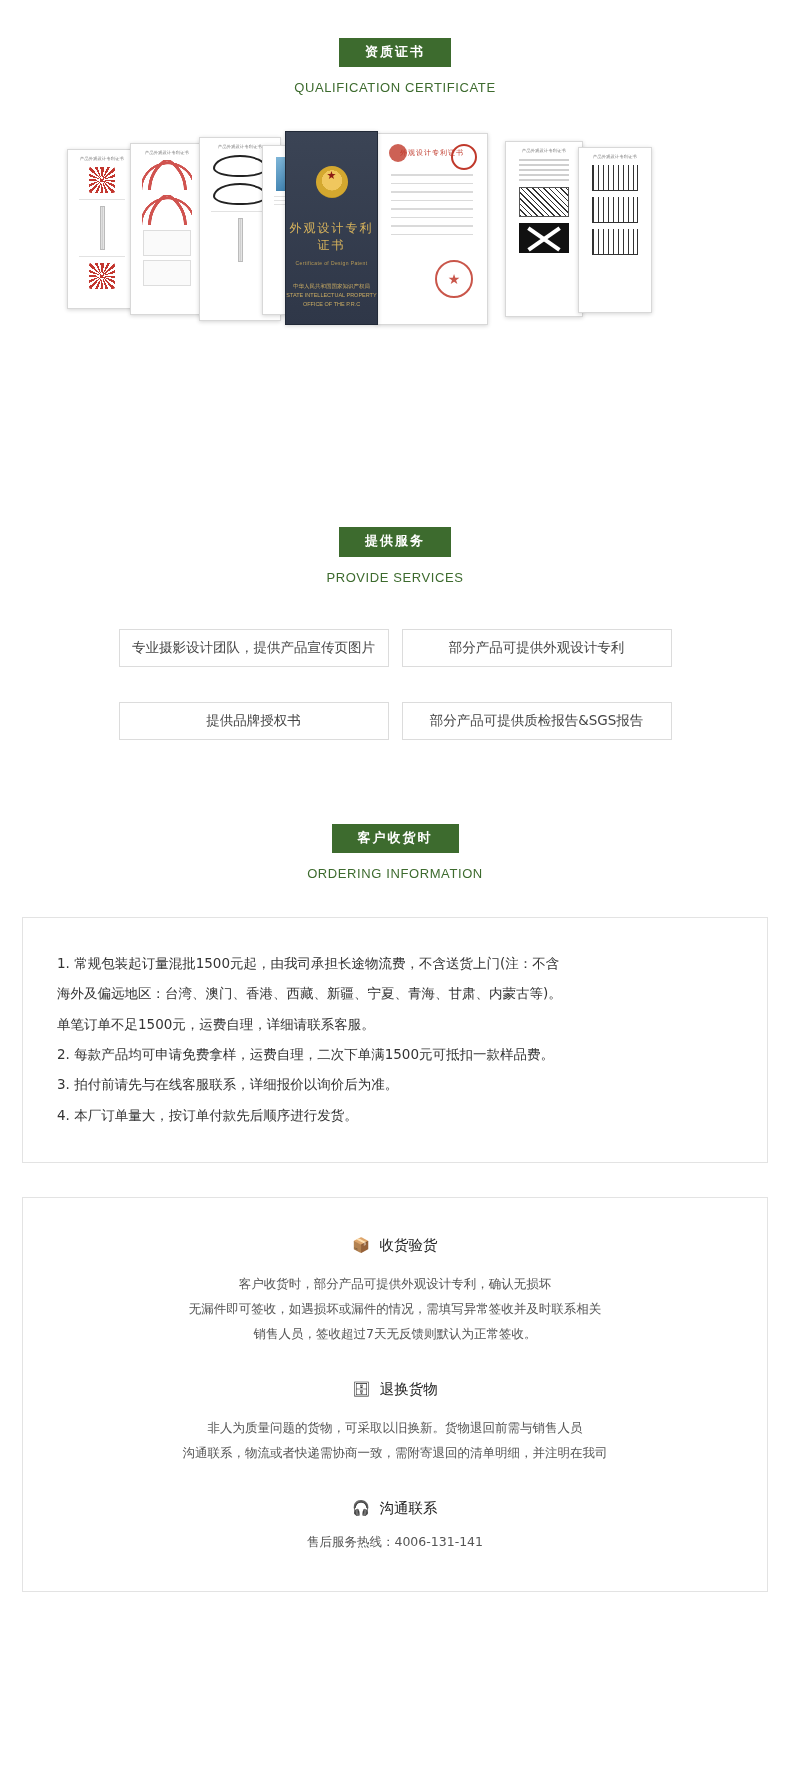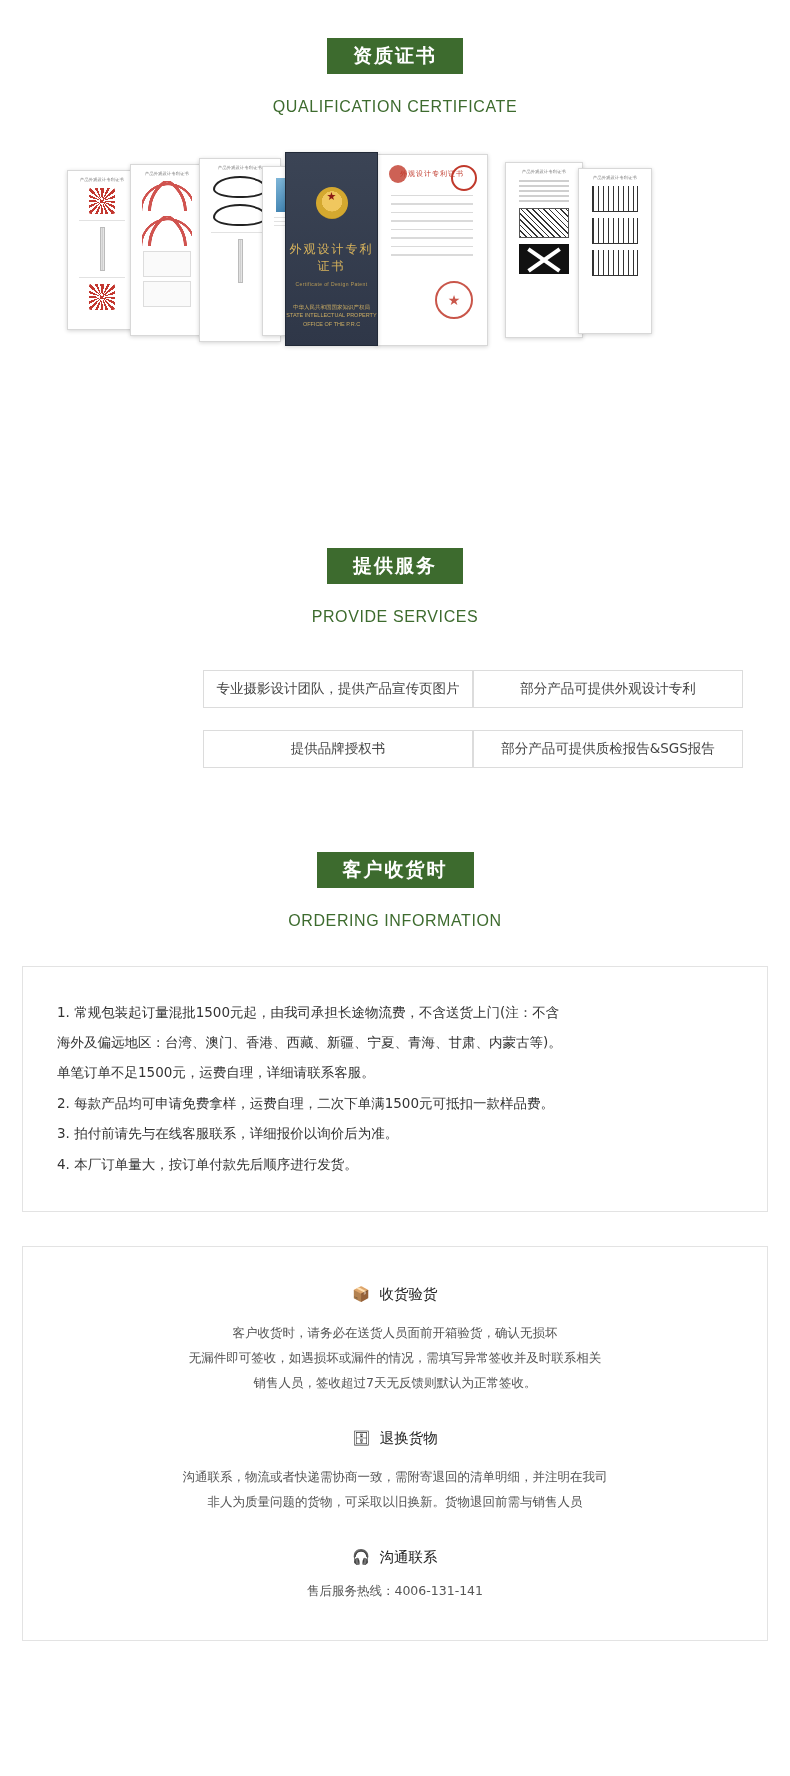--- a/index.html
+++ b/index.html
@@ -23,32 +23,32 @@
   }
 
   
   .section-head {
     text-align: center;
   }
   .head-badge {
     display: inline-block;
     background: #3d6b2e;
     color: #ffffff;
-    font-size: 19px;
+    font-size: 13px;
     letter-spacing: 2px;
     padding: 7px 26px 8px 26px;
     line-height: 1.1;
     font-family: "DejaVu Sans", "Liberation Sans", sans-serif;
     font-weight: bold;
   }
   .head-sub {
     color: #3d6b2e;
-    font-size: 16px;
+    font-size: 13px;
     letter-spacing: 0.6px;
-    margin-top: 24px;
+    margin-top: 13px;
     font-family: "Liberation Sans", sans-serif;
   }
 
   
   .cert-wrap {
     margin-top: 42px;
     height: 200px;
     position: relative;
   }
   .cert-stage {
@@ -261,22 +261,23 @@
     border-radius: 50%;
     background: #c0392b;
     opacity: .8;
   }
 
   
   .services {
     margin-top: 44px;
     display: flex;
     flex-wrap: wrap;
-    justify-content: flex-end;
+    justify-content: center;
     padding: 0 47px;
+    gap: 13px;
   }
   .service-box {
     width: 270px;
     height: 38px;
     border: 1px solid #dcdcdc;
     display: flex;
     align-items: center;
     justify-content: center;
     font-size: 13.5px;
     color: #444;
@@ -467,32 +468,32 @@
   </div>
 
 
   <div class="aftersales">
 
     <div class="as-block">
       <div class="as-title">
         <span class="as-icon">📦</span>
         <span>收货验货</span>
       </div>
-      <div class="as-text">客户收货时，请务必在送货人员面前开箱验货，确认无损坏</div>
+      <div class="as-text">客户收货时，部分产品可提供外观设计专利，确认无损坏</div>
       <div class="as-text">无漏件即可签收，如遇损坏或漏件的情况，需填写异常签收并及时联系相关</div>
       <div class="as-text">销售人员，签收超过7天无反馈则默认为正常签收。</div>
     </div>
 
     <div class="as-block">
       <div class="as-title">
         <span class="as-icon">🗄</span>
         <span>退换货物</span>
       </div>
+      <div class="as-text">非人为质量问题的货物，可采取以旧换新。货物退回前需与销售人员</div>
       <div class="as-text">沟通联系，物流或者快递需协商一致，需附寄退回的清单明细，并注明在我司</div>
-      <div class="as-text">非人为质量问题的货物，可采取以旧换新。货物退回前需与销售人员</div>
     </div>
 
     <div class="as-block">
       <div class="as-title">
         <span class="as-icon">🎧</span>
         <span>沟通联系</span>
       </div>
       <div class="as-phone">售后服务热线：4006-131-141</div>
     </div>
 

